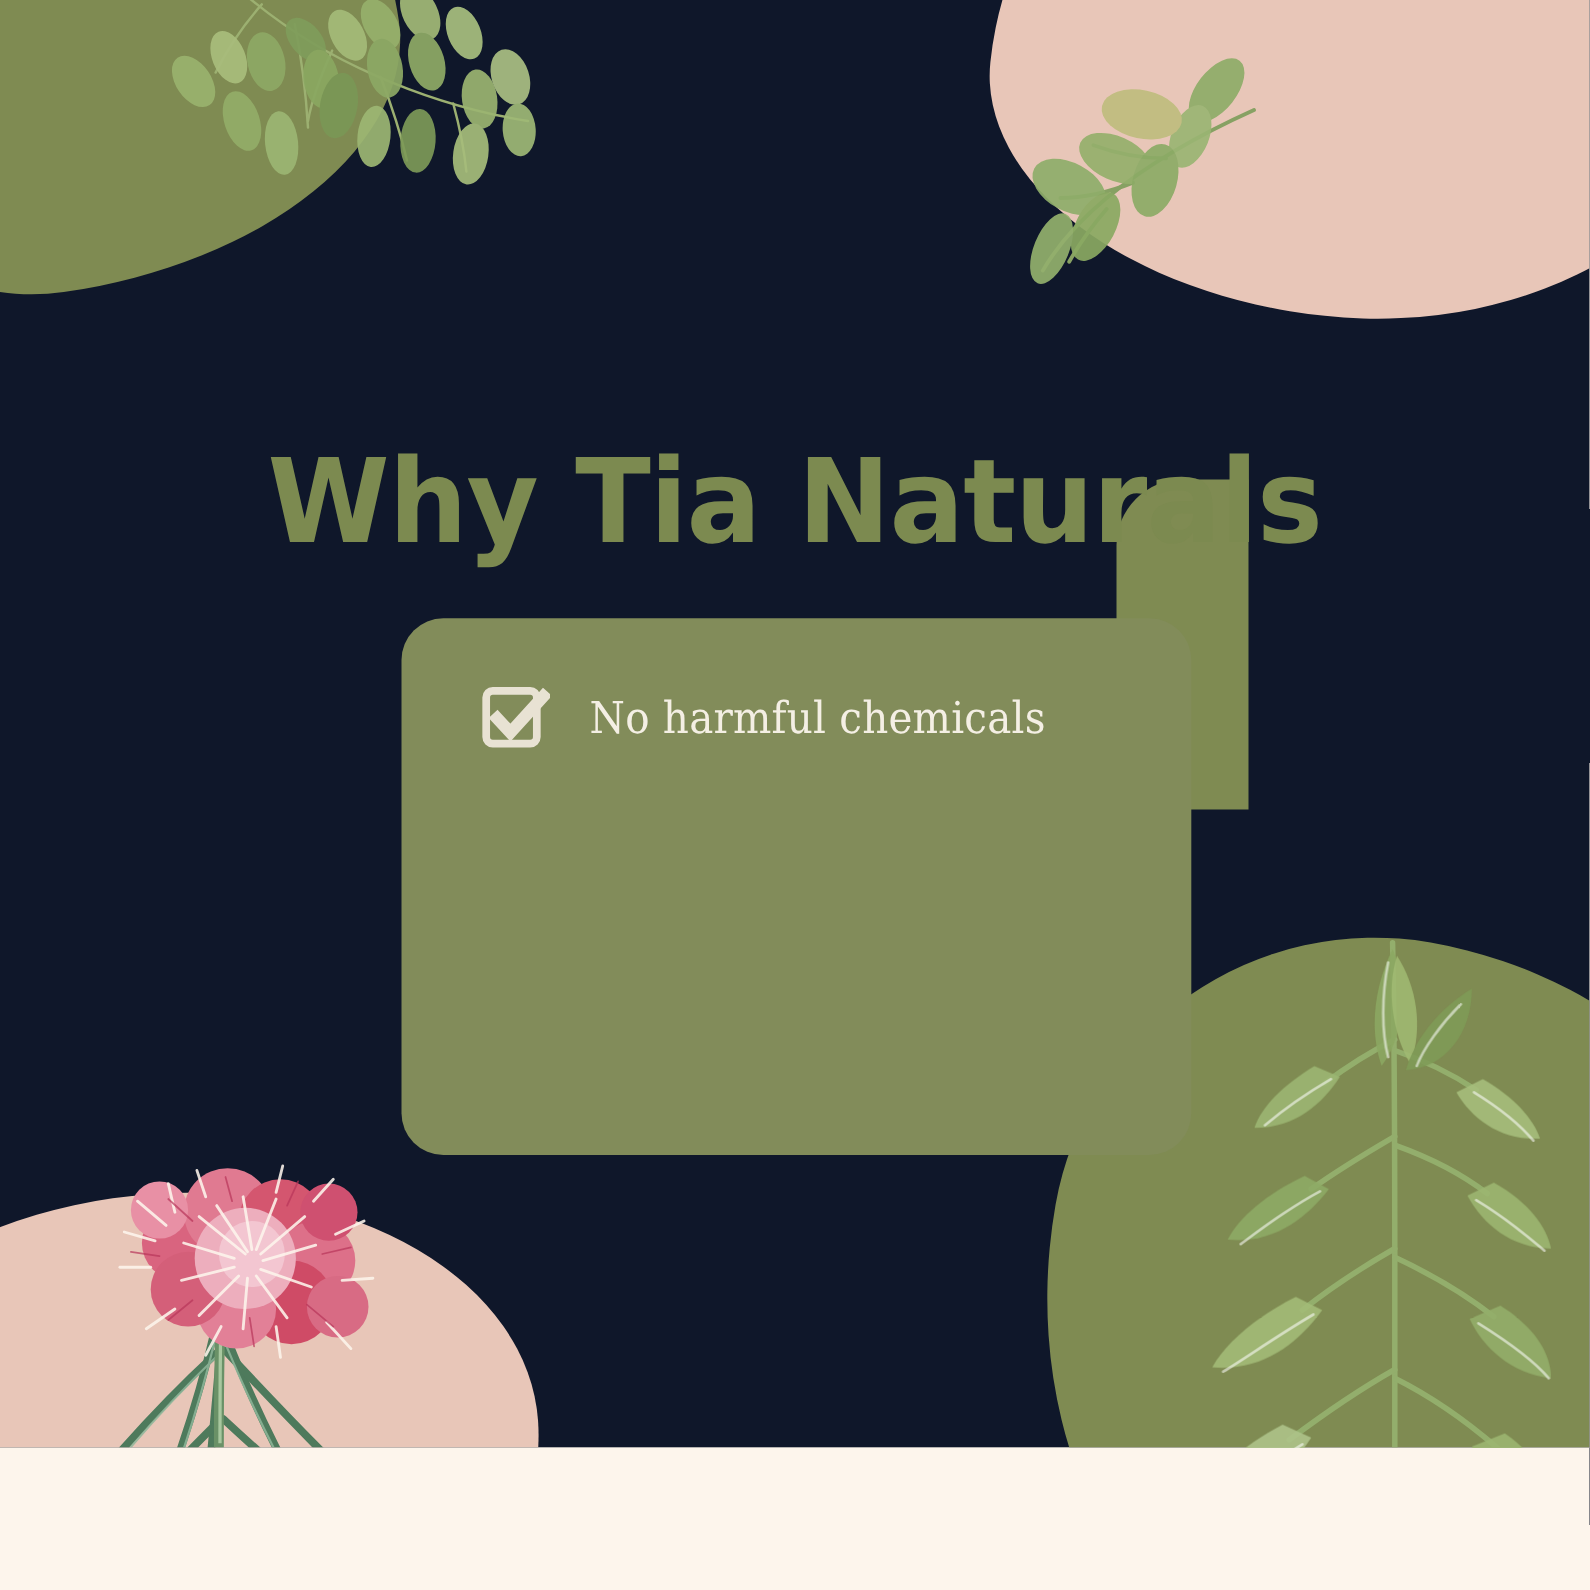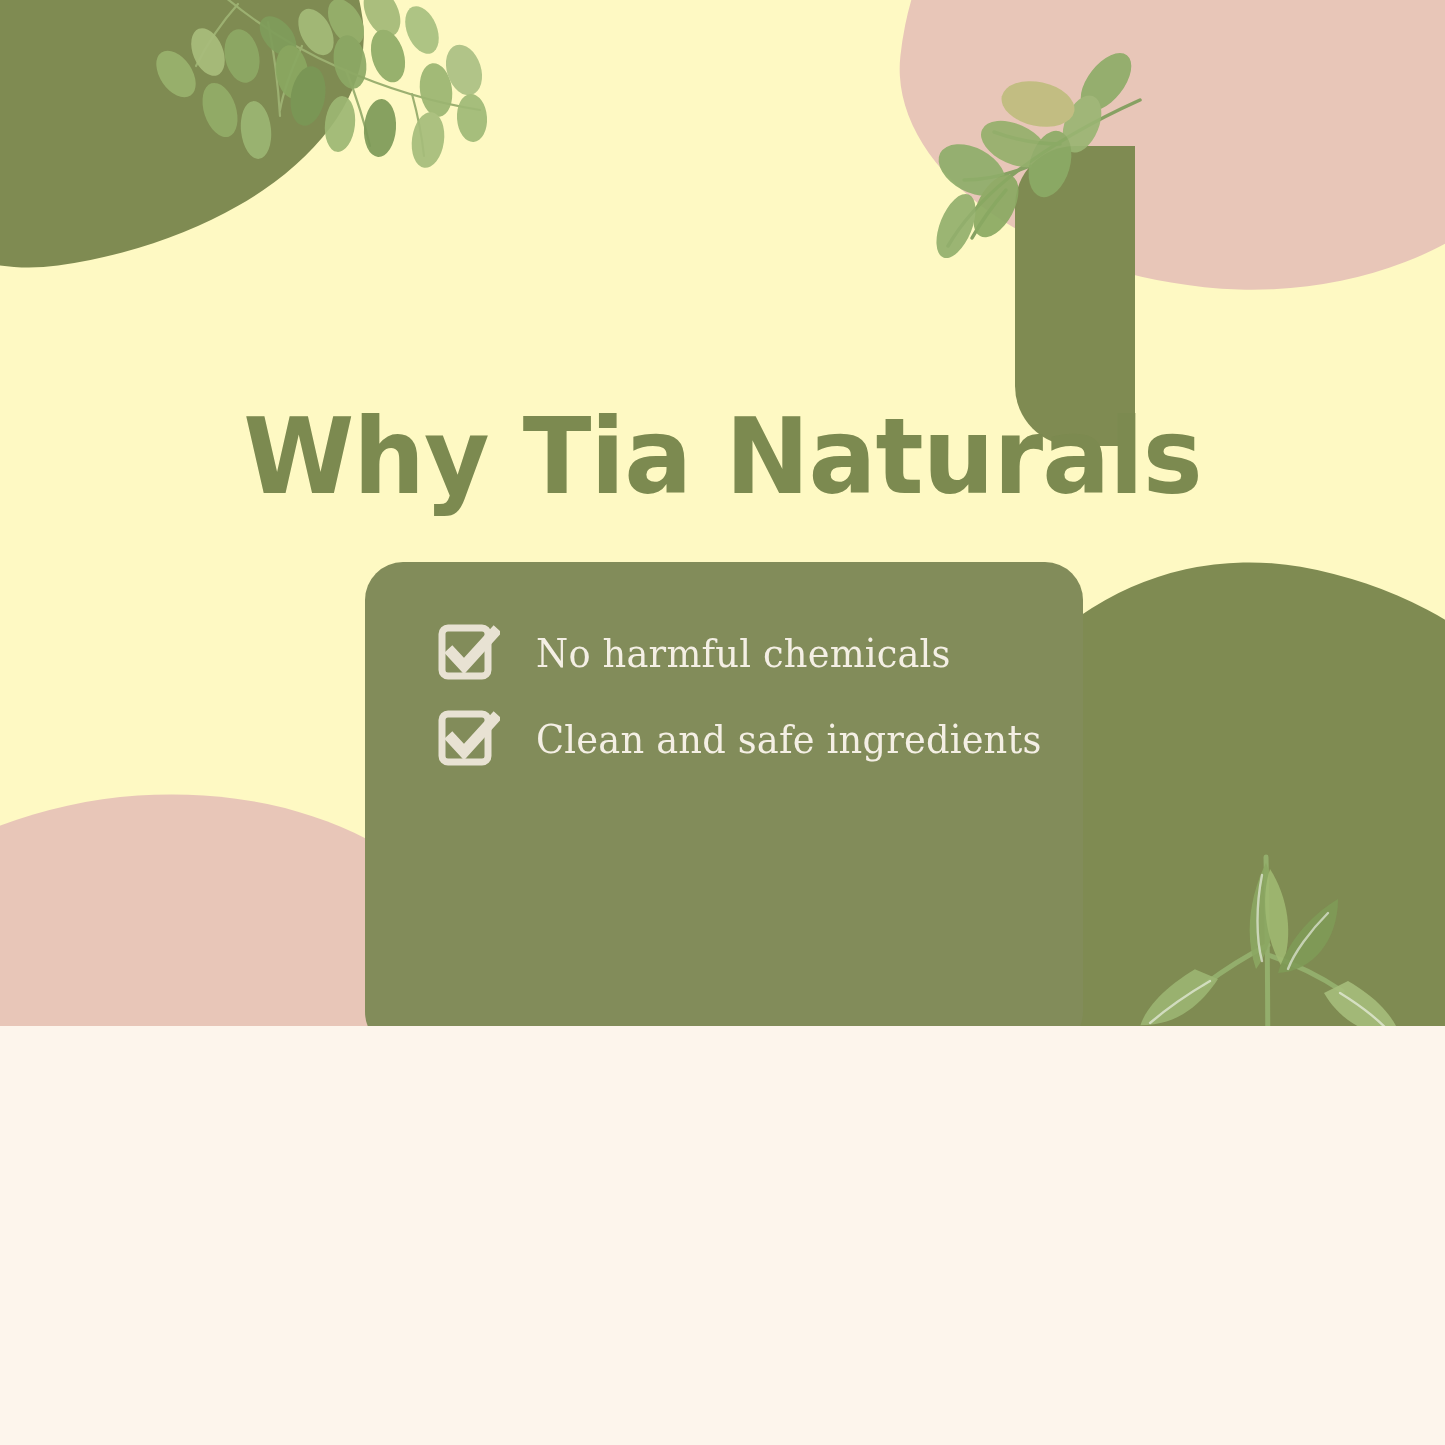--- a/index.html
+++ b/index.html
@@ -3,22 +3,22 @@
 <meta charset="utf-8">
 <style>
   html, body {
     margin: 0;
     padding: 0;
     background: #fdf5ec;
   }
   #canvas {
     position: relative;
     width: 1445px;
-    height: 1026px;
-    background: #fef9c3;
+    height: 1316px;
+    background: #0f172a;
     overflow: hidden;
     font-family: "Liberation Sans", sans-serif;
   }
 
   
   .blob { position: absolute; pointer-events: none; }
 
   #blob-topleft {
     left: -200px; top: -220px;
     width: 560px; height: 480px;
@@ -312,26 +312,19 @@
 
       <li class="feature-item">
         <svg class="checkbox-icon" viewBox="0 0 62 62">
           <rect x="4" y="6" width="46" height="48" rx="6" ry="6" fill="none" stroke="#e8e2d3" stroke-width="7"></rect>
           <path d="M14 31 L26 44 L56 11" fill="none" stroke="#e8e2d3" stroke-width="11" stroke-linecap="square" stroke-linejoin="miter"></path>
         </svg>
         <span class="feature-label">No harmful chemicals</span>
       </li>
 
 
-      <li class="feature-item">
-        <svg class="checkbox-icon" viewBox="0 0 62 62">
-          <rect x="4" y="6" width="46" height="48" rx="6" ry="6" fill="none" stroke="#e8e2d3" stroke-width="7"></rect>
-          <path d="M14 31 L26 44 L56 11" fill="none" stroke="#e8e2d3" stroke-width="11" stroke-linecap="square" stroke-linejoin="miter"></path>
-        </svg>
-        <span class="feature-label">Clean and safe ingredients</span>
-      </li>
 
 
 
     </ul>
   </div>
 
 </div>
 
 </body></html>

